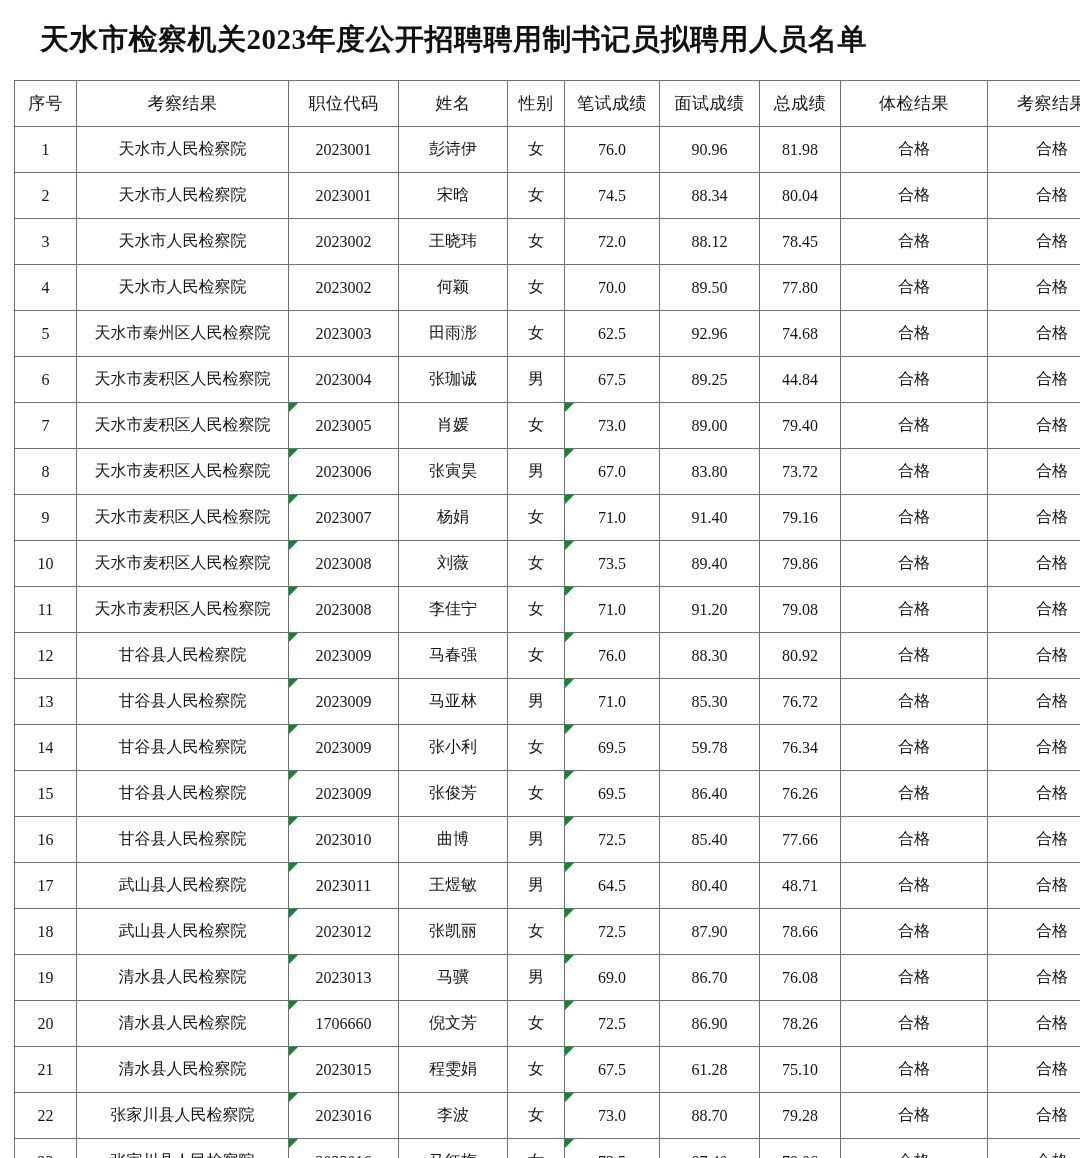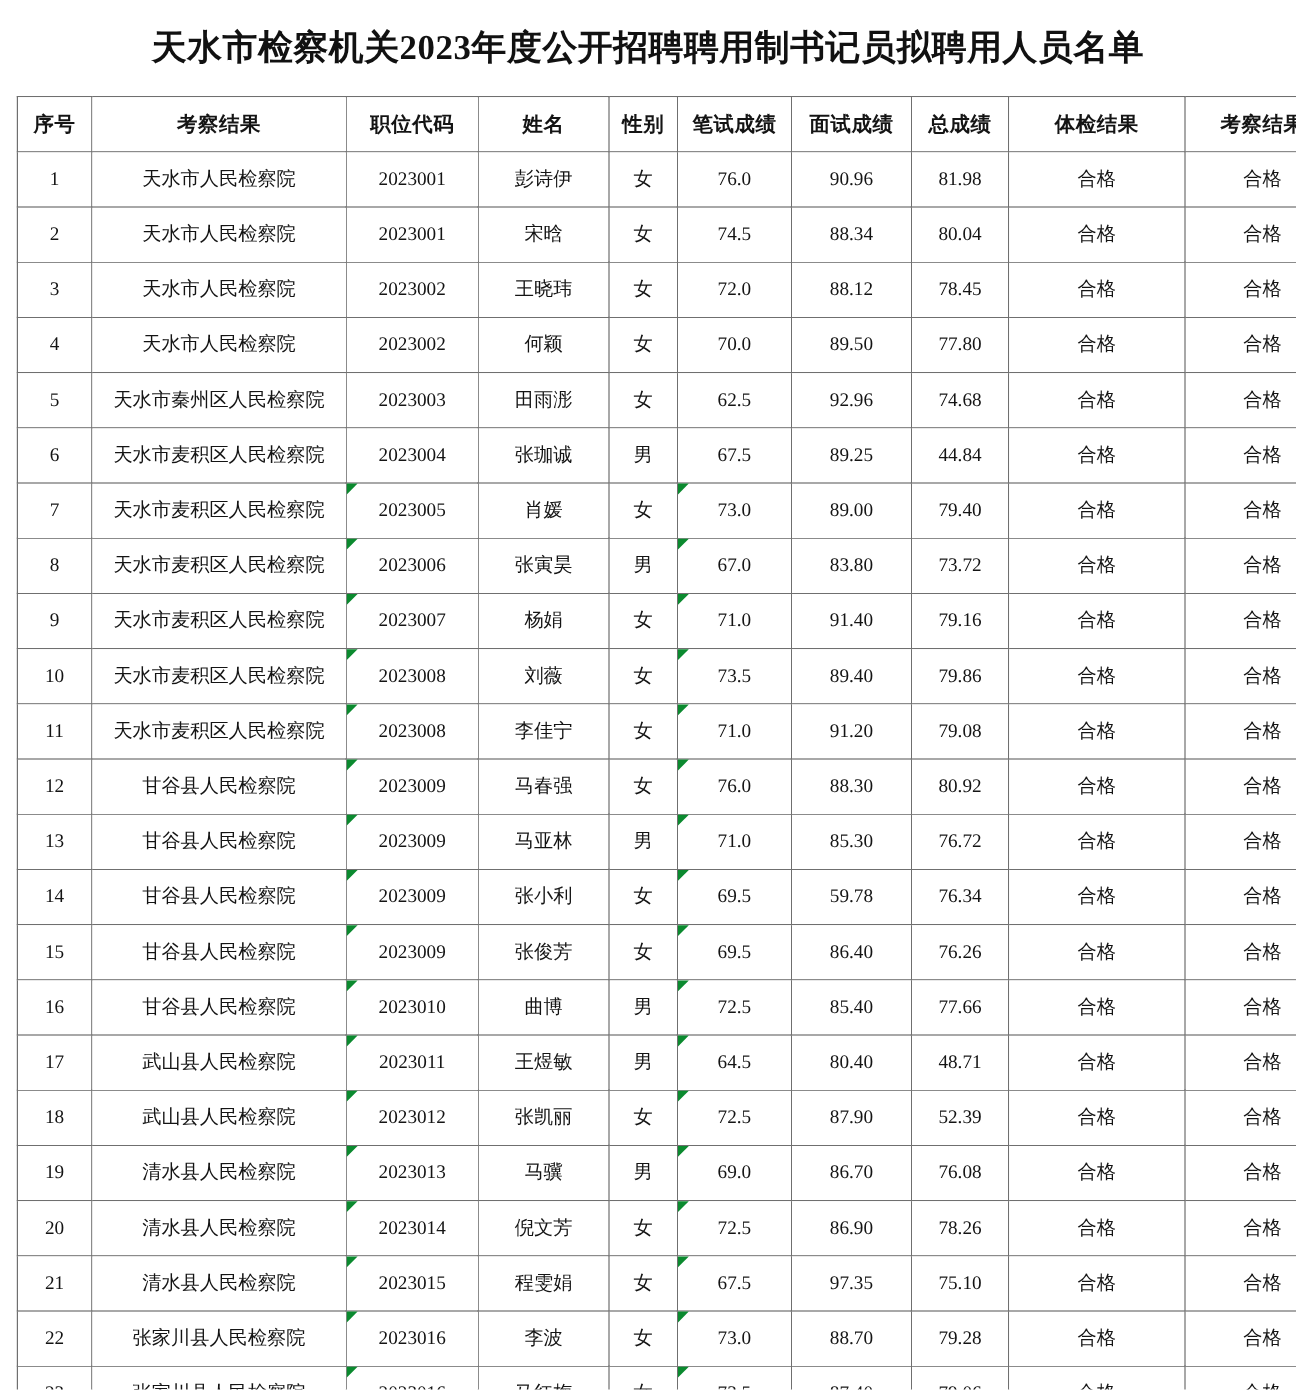--- a/index.html
+++ b/index.html
@@ -19,21 +19,20 @@
     width: 1080px;
     height: 1158px;
     box-sizing: border-box;
     position: relative;
     background: #fff;
   }
   .title-wrap {
     height: 80px;
     display: flex;
     align-items: center;
-    justify-content: center;
     padding: 0 40px;
     box-sizing: border-box;
   }
   .doc-title {
     font-family: "Liberation Serif", "DejaVu Serif", serif;
     font-size: 29px;
     font-weight: 700;
     letter-spacing: 0.5px;
     color: #111;
     text-align: center;
@@ -55,21 +54,21 @@
     text-align: center;
     vertical-align: middle;
     font-size: 16px;
     color: #141414;
     padding: 0 2px;
     position: relative;
     background: #fff;
   }
   table.roster thead th {
     height: 45px;
-    font-weight: 700;
+    font-weight: 400;
     font-size: 17px;
     letter-spacing: 0.5px;
   }
   table.roster tbody td {
     height: 45px;
     font-weight: 400;
   }
   td.c-idx, th.c-idx { width: 57px; }
   td.c-unit, th.c-unit { width: 207px; }
   td.c-code, th.c-code { width: 105px; font-family: "Liberation Serif", serif; }
@@ -325,56 +324,56 @@
             <td class="c-insp">合格</td>
           </tr>
           <tr>
             <td class="c-idx">18</td>
             <td class="c-unit">武山县人民检察院</td>
             <td class="c-code mark-tri">2023012</td>
             <td class="c-name">张凯丽</td>
             <td class="c-sex">女</td>
             <td class="c-w mark-tri">72.5</td>
             <td class="c-i">87.90</td>
-            <td class="c-t">52.39</td>
+            <td class="c-t">78.66</td>
             <td class="c-phys">合格</td>
             <td class="c-insp">合格</td>
           </tr>
           <tr>
             <td class="c-idx">19</td>
             <td class="c-unit">清水县人民检察院</td>
             <td class="c-code mark-tri">2023013</td>
             <td class="c-name">马骥</td>
             <td class="c-sex">男</td>
             <td class="c-w mark-tri">69.0</td>
             <td class="c-i">86.70</td>
             <td class="c-t">76.08</td>
             <td class="c-phys">合格</td>
             <td class="c-insp">合格</td>
           </tr>
           <tr>
             <td class="c-idx">20</td>
             <td class="c-unit">清水县人民检察院</td>
-            <td class="c-code mark-tri">2023014</td>
+            <td class="c-code mark-tri">1706660</td>
             <td class="c-name">倪文芳</td>
             <td class="c-sex">女</td>
             <td class="c-w mark-tri">72.5</td>
             <td class="c-i">86.90</td>
             <td class="c-t">78.26</td>
             <td class="c-phys">合格</td>
             <td class="c-insp">合格</td>
           </tr>
           <tr>
             <td class="c-idx">21</td>
             <td class="c-unit">清水县人民检察院</td>
             <td class="c-code mark-tri">2023015</td>
             <td class="c-name">程雯娟</td>
             <td class="c-sex">女</td>
             <td class="c-w mark-tri">67.5</td>
-            <td class="c-i">97.35</td>
+            <td class="c-i">61.28</td>
             <td class="c-t">75.10</td>
             <td class="c-phys">合格</td>
             <td class="c-insp">合格</td>
           </tr>
           <tr>
             <td class="c-idx">22</td>
             <td class="c-unit">张家川县人民检察院</td>
             <td class="c-code mark-tri">2023016</td>
             <td class="c-name">李波</td>
             <td class="c-sex">女</td>

